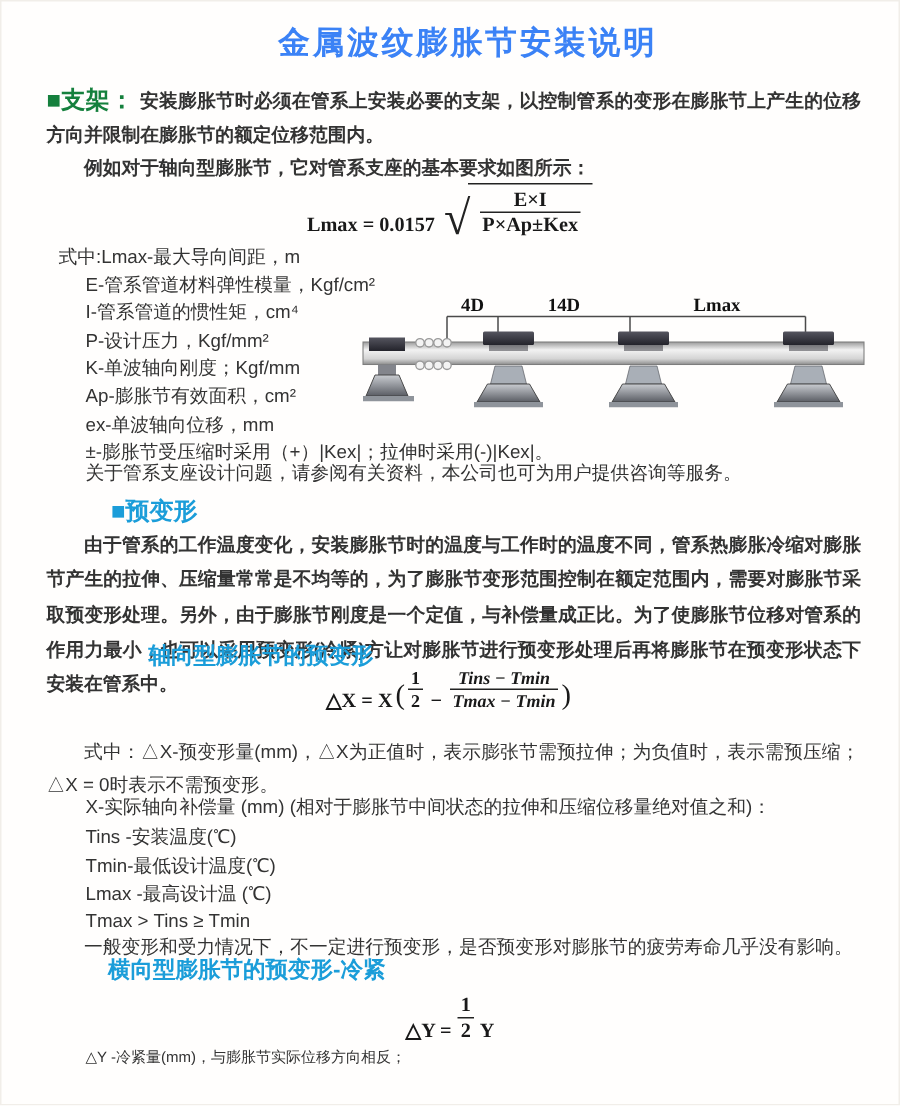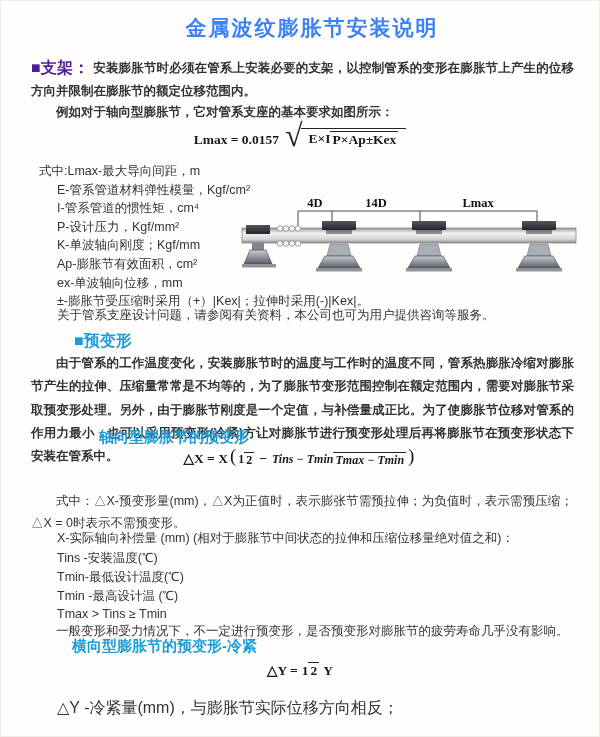--- a/index.html
+++ b/index.html
@@ -7,32 +7,32 @@
     position:relative;width:600px;height:737px;margin:0 auto;
     background:#fffefd;border:1px solid #f1eee9;box-sizing:border-box;
     font-family:"Liberation Sans",sans-serif;color:#333;overflow:hidden;
   }
   .abs{position:absolute;}
   .title{
     top:13px;left:0;width:100%;text-align:center;
     font-size:21px;font-weight:700;letter-spacing:2px;color:#3b82f6;padding-left:12px;
   }
   .body-para{font-size:12.5px;line-height:23px;font-weight:600;color:#333;}
-  .sec-head{color:#4c1d95;font-size:16px;font-weight:700;vertical-align:-1px;margin-right:4px;}
+  .sec-head{color:#15803d;font-size:16px;font-weight:700;vertical-align:-1px;margin-right:4px;}
   .blue-head{color:#1b9dd9;font-weight:700;margin-left:35px;}
   #support-para{top:55px;left:30px;width:543px;text-align:justify;}
   #example-line{top:100px;left:30px;width:540px;text-indent:2em;}
   .formula{
     left:0;width:100%;display:flex;justify-content:center;align-items:flex-end;
     font-family:"Liberation Serif",serif;font-weight:700;color:#191919;
   }
   #formula1{top:121px;font-size:13.5px;}
   .sqrt-sign{font-size:32px;font-weight:400;line-height:26px;margin:0 -2px 0 6px;color:#222;}
   .radicand{border-top:1.6px solid #222;padding:2px 8px 0 8px;}
-  .frac{display:inline-flex;align-items:center;line-height:1.2;vertical-align:middle;}
+  .frac{display:inline-flex;flex-direction:column;align-items:center;line-height:1.2;vertical-align:middle;}
   .frac .den{border-top:1px solid #222;padding:0 2px;}
   #varlist{top:161px;left:38px;font-size:12.5px;font-weight:500;color:#333;}
   #varlist .var{line-height:18.6px;white-space:nowrap;}
   #varlist .var.sub{padding-left:18px;}
   #support-note{top:306px;left:56px;font-size:12.5px;font-weight:500;white-space:nowrap;}
   #diagram{left:240px;top:194px;}
   #preform-head{top:330px;left:38px;font-size:16px;}
   #preform-para{top:351px;left:30px;width:543px;text-indent:2em;text-align:justify;line-height:23.3px;}
   #axial-head{top:427px;left:63px;font-size:15px;}
   #formula2{top:444px;font-size:13.5px;}
@@ -40,21 +40,21 @@
   #formula2 .frac{font-size:12px;font-style:italic;}
   #formula2 .half{font-style:normal;}
   #formula2 .minus{margin:0 5px;}
   #axial-desc{top:490px;left:30px;width:542px;text-indent:2em;text-align:justify;line-height:21.5px;font-weight:500;}
   #x-line{top:529px;left:56px;font-size:12.5px;font-weight:500;white-space:nowrap;}
   #temps{top:548px;left:56px;font-size:12.5px;font-weight:500;}
   #temps .t{line-height:18.8px;}
   #axial-note{top:619px;left:30px;width:540px;text-indent:2em;font-weight:500;}
   #lateral-head{top:636px;left:36px;font-size:15px;}
   #formula3{top:661px;font-size:13.5px;}
-  #lateral-note{top:697px;left:56px;font-size:16px;font-weight:500;white-space:nowrap;}
+  #lateral-note{top:697px;left:56px;font-size:10px;font-weight:500;white-space:nowrap;}
   .dim-label{font-family:"Liberation Serif",serif;font-weight:700;font-size:12.5px;fill:#111;}
 </style>
 </head>
 <body>
 
 <div class="page">
 
   <div class="abs title">金属波纹膨胀节安装说明</div>
 
   <div class="abs body-para" id="support-para">
@@ -180,21 +180,21 @@
     <span class="paren">)</span>
   </div>
 
   <div class="abs body-para" id="axial-desc">式中：△X-预变形量(mm)，△X为正值时，表示膨张节需预拉伸；为负值时，表示需预压缩；△X = 0时表示不需预变形。</div>
 
   <div class="abs" id="x-line">X-实际轴向补偿量 (mm) (相对于膨胀节中间状态的拉伸和压缩位移量绝对值之和)：</div>
 
   <div class="abs" id="temps">
     <div class="t">Tins -安装温度(℃)</div>
     <div class="t">Tmin-最低设计温度(℃)</div>
-    <div class="t">Tmin -最高设计温 (℃)</div>
+    <div class="t">Lmax -最高设计温 (℃)</div>
     <div class="t">Tmax &gt; Tins ≥ Tmin</div>
   </div>
 
   <div class="abs body-para" id="axial-note">一般变形和受力情况下，不一定进行预变形，是否预变形对膨胀节的疲劳寿命几乎没有影响。</div>
 
   <div class="abs blue-head" id="lateral-head">横向型膨胀节的预变形-冷紧</div>
 
   <div class="abs formula" id="formula3">
     <span>△Y =</span>
     <span class="frac" style="margin:0 4px;">

